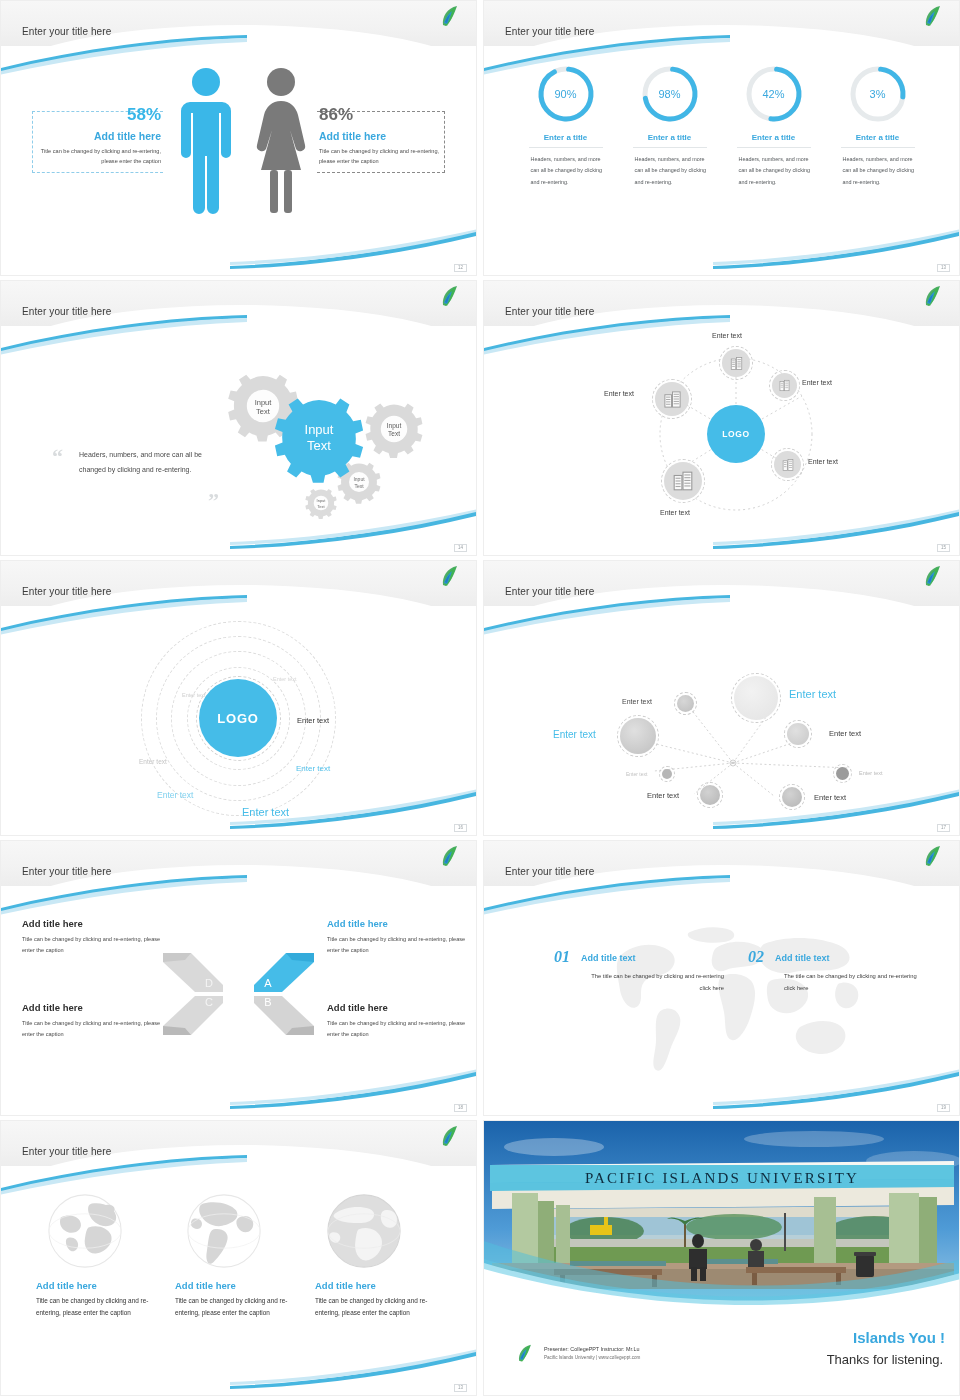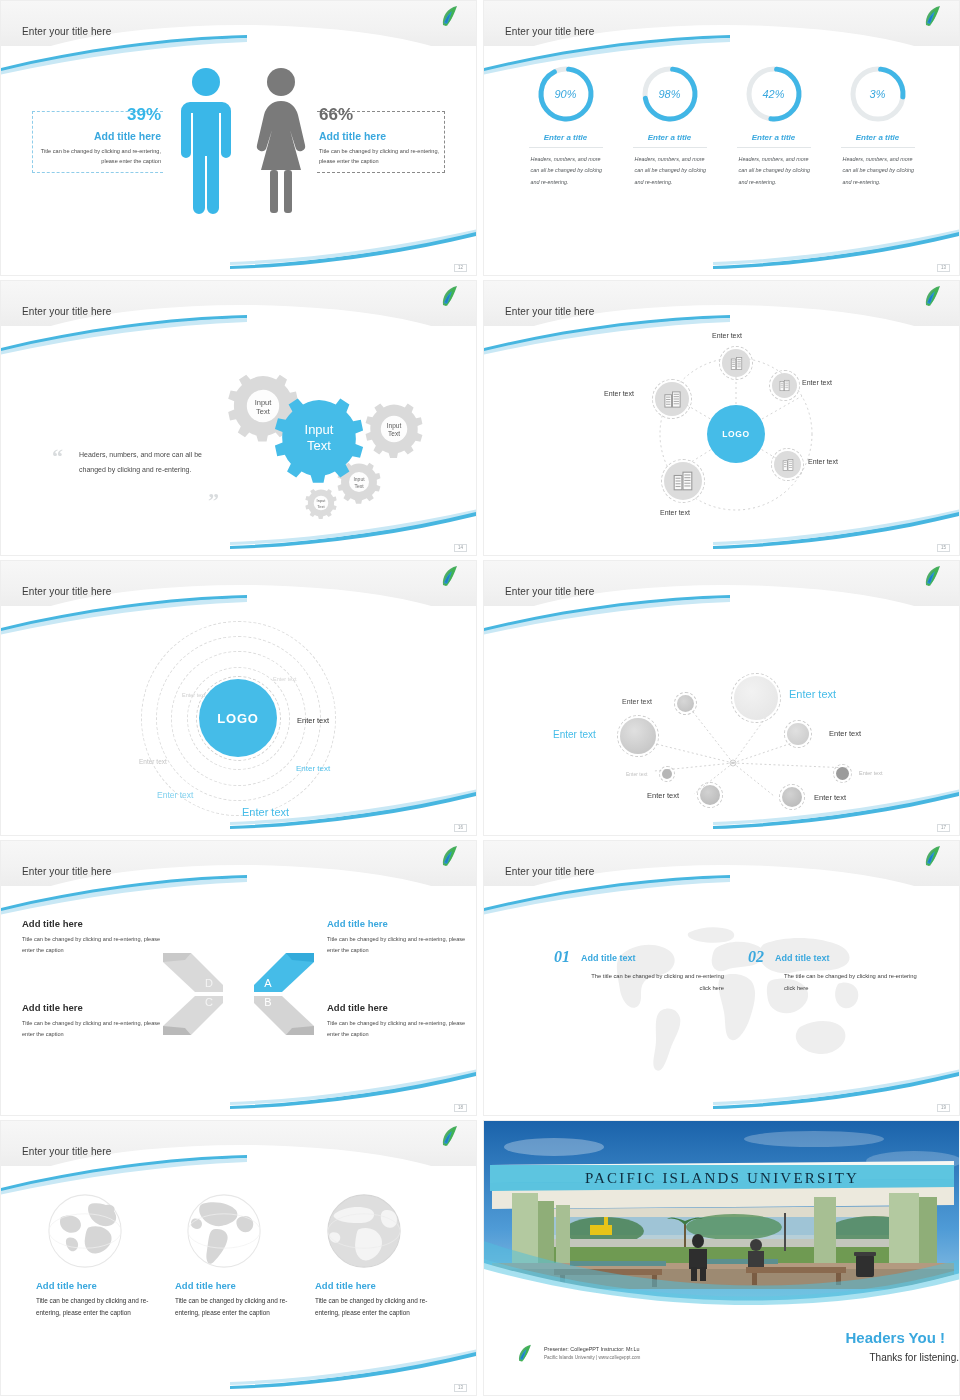--- a/index.html
+++ b/index.html
@@ -61,21 +61,21 @@
   .figtxt { position: absolute; }
   .pct { font-size: 17px; font-weight: bold; line-height: 1; }
   .pct.blue { color: #38b6e8; }
   .pct.grey { color: #6b6b6b; }
   .addt { font-size: 10.5px; color: #3aa8de; font-weight: bold; margin-top: 7px; }
   .cap { font-size: 5.6px; color: #4d4d4d; line-height: 1.75; margin-top: 5px; }
   .dashbox { position: absolute; border: 1px dashed #8fcdea; }
 
   
   .donuts { position: absolute; left: 0; right: 0; top: 18px; display: flex; justify-content: center; gap: 30px; }
-  .donut-col { width: 74px; text-align: center; font-style: italic; }
+  .donut-col { width: 74px; text-align: center; }
   .donut { position: relative; width: 60px; height: 60px; margin: 0 auto; }
   .donut .num {
     position: absolute; inset: 0; display: flex; align-items: center; justify-content: center;
     font-size: 11px; color: #3aa8de; font-weight: 500;
   }
   .donut-title { font-size: 8px; color: #3aa8de; font-weight: bold; margin-top: 9px; padding-bottom: 5px; border-bottom: 1px solid #e2e6e8; }
   .donut-desc { font-size: 5.4px; color: #55595c; line-height: 2.1; margin-top: 6px; text-align: left; padding-left: 2px; }
 
   
   .quote-mark { position: absolute; font-size: 22px; color: #d9dcde; font-family: "Liberation Serif", serif; font-weight: bold; }
@@ -120,21 +120,21 @@
 
   
   .glb-col { position: absolute; width: 120px; }
   .glb-title { font-size: 9.5px; color: #3aa8de; font-weight: bold; margin-top: 6px; }
   .glb-cap { font-size: 6.4px; color: #333; line-height: 1.95; margin-top: 4px; }
 
   
   .s10 { border: 1px solid #eee; position: relative; overflow: hidden; background:#fff; }
   .photo-clip { position: absolute; left: 0; top: 0; width: 477px; height: 196px; overflow: hidden; }
   .thanks-big { position: absolute; right: 14px; top: 208px; font-size: 15px; font-weight: bold; color: #3aa8de; }
-  .thanks-sub { position: absolute; right: 0; top: 231px; font-size: 10px; color: #2f2f2f; }
+  .thanks-sub { position: absolute; right: 16px; top: 231px; font-size: 13px; color: #2f2f2f; }
   .pres-line1 { position: absolute; left: 60px; top: 225px; font-size: 5.4px; color: #3c3c3c; }
   .pres-line2 { position: absolute; left: 60px; top: 234px; font-size: 4.6px; color: #6e6e6e; }
   .foot-logo { position: absolute; left: 30px; top: 222px; width: 22px; height: 22px; }
 </style>
 </head>
 <body>
 
 <div class="deck">
 
   <div class="slide">
@@ -169,27 +169,27 @@
           <path d="M28 35 c9 0 15 6 17 14 l7 30 a5 5 0 0 1 -9 4 l-6 -19 l11 40 h-40 l11 -40 l-6 19 a5 5 0 0 1 -9 -4 l7 -30 c2 -8 8 -14 17 -14 z" fill="#7a7a7a"></path>
           <rect x="17" y="104" width="8" height="43" rx="3" fill="#7a7a7a"></rect>
           <rect x="31" y="104" width="8" height="43" rx="3" fill="#7a7a7a"></rect>
         </svg>
 
         <div class="dashbox" style="left:31px; top:65px; width:131px; height:62px; border-right:none; border-color:#8fcdea;"></div>
 
         <div class="dashbox" style="left:316px; top:65px; width:128px; height:62px; border-left:none; border-color:#8a8a8a;"></div>
 
         <div class="figtxt" style="left:36px; top:60px; width:124px; text-align:right;">
-          <div class="pct blue">39%</div>
+          <div class="pct blue">58%</div>
           <div class="addt">Add title here</div>
           <div class="cap">Title can be changed by clicking and re-entering, please enter the caption</div>
         </div>
 
         <div class="figtxt" style="left:318px; top:60px; width:130px; text-align:left;">
-          <div class="pct grey">66%</div>
+          <div class="pct grey">86%</div>
           <div class="addt">Add title here</div>
           <div class="cap">Title can be changed by clicking and re-entering, please enter the caption</div>
         </div>
       </div>
     </div>
     <div class="pgnum">12</div>
   </div>
 
   <div class="slide">
     <div class="hdr">
@@ -842,17 +842,17 @@
     </div>
 
     <svg class="foot-logo" viewBox="0 0 26 26">
       <path d="M6 21 C5 13 10 4 20 2 C17 10 15 16 9 22 Z" fill="#2fa04c" opacity=".85"></path>
       <path d="M8 21 C8 13 12 6 19 3 C16 11 14 16 10 22 Z" fill="#3ab54a" opacity=".7"></path>
       <path d="M7 19 C9 13 12 9 15 7 C13 13 12 16 10 20 Z" fill="#2b93d6"></path>
       <path d="M8 18 C9.5 14 11 12 13 10.5 C11.5 14 11 16 10 19 Z" fill="#1f7fc4"></path>
     </svg>
     <div class="pres-line1">Presenter: CollegePPT   Instructor: Mr.Lu</div>
     <div class="pres-line2">Pacific Islands University  |  www.collegeppt.com</div>
-    <div class="thanks-big">Headers You !</div>
+    <div class="thanks-big">Islands You !</div>
     <div class="thanks-sub">Thanks for listening.</div>
   </div>
 
 </div>
 
 </body></html>

